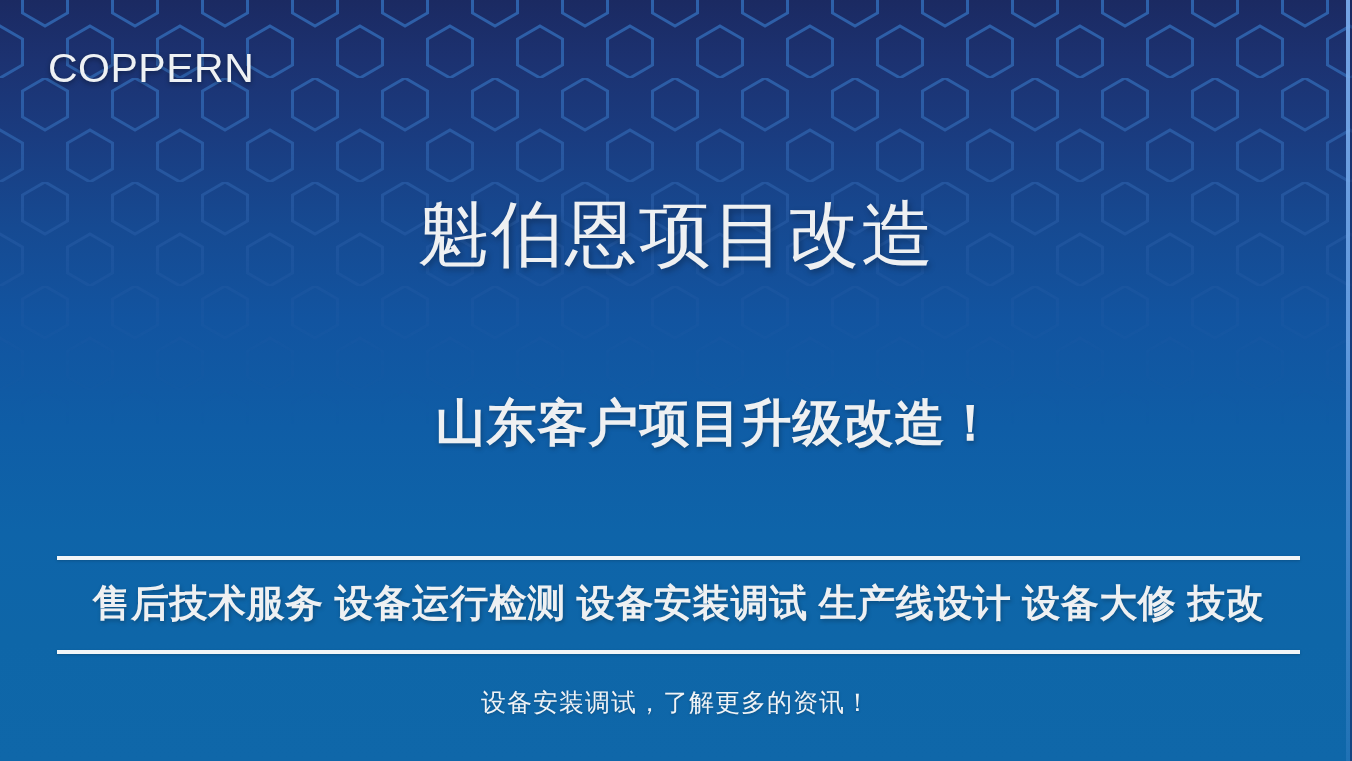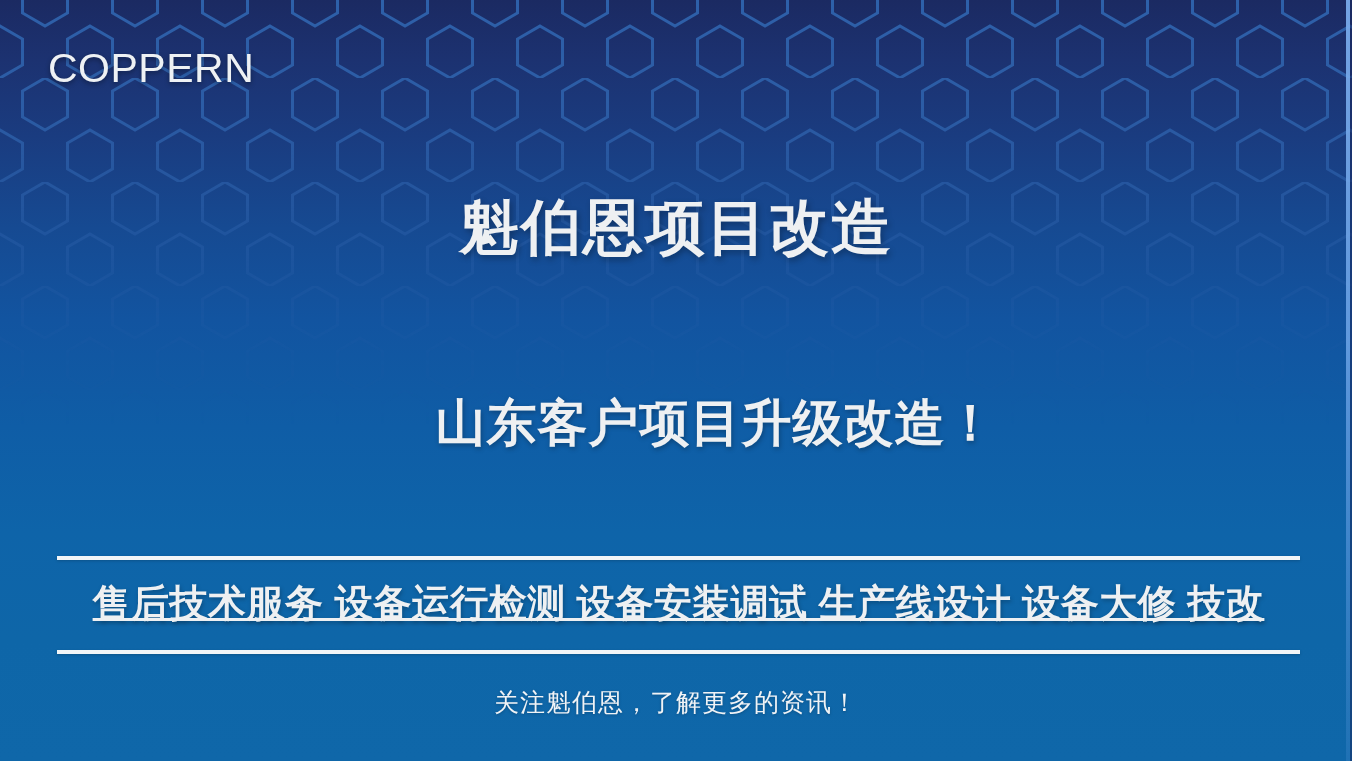--- a/index.html
+++ b/index.html
@@ -79,23 +79,23 @@
   .headline {
     position: absolute;
     left: 0;
     right: 0;
     top: 198px;
     text-align: center;
   }
 
   .headline .title {
     display: inline-block;
-    font-size: 60px;
+    font-size: 72px;
     line-height: 1.0;
-    font-weight: 700;
+    font-weight: 400;
     color: #eef0f2;
     letter-spacing: 2px;
     text-shadow: 2px 3px 6px rgba(0,0,0,0.30);
     white-space: nowrap;
   }
 
   .subtitle-row {
     position: absolute;
     left: 0;
     right: 0;
@@ -135,21 +135,20 @@
     width: 1243px;
     top: 580px;
     text-align: center;
     font-size: 38px;
     line-height: 46px;
     font-weight: 700;
     color: #eef0f2;
     letter-spacing: 0.5px;
     text-shadow: 1px 2px 4px rgba(0,0,0,0.25);
     white-space: nowrap;
-    text-decoration: underline;
   }
 
   
   .footer {
     position: absolute;
     left: 0;
     right: 0;
     top: 686px;
     text-align: center;
     font-size: 25px;
@@ -202,15 +201,15 @@
   <div class="subtitle-row">
     <div class="subtitle">山东客户项目升级改造！</div>
   </div>
 
   <div class="rule rule-top"></div>
 
   <div class="services">售后技术服务  设备运行检测  设备安装调试  生产线设计  设备大修  技改</div>
 
   <div class="rule rule-bottom"></div>
 
-  <div class="footer">关注魁伯恩，了解更多的资讯！</div>
+  <div class="footer">设备安装调试，了解更多的资讯！</div>
 
 </div>
 
 </body></html>

